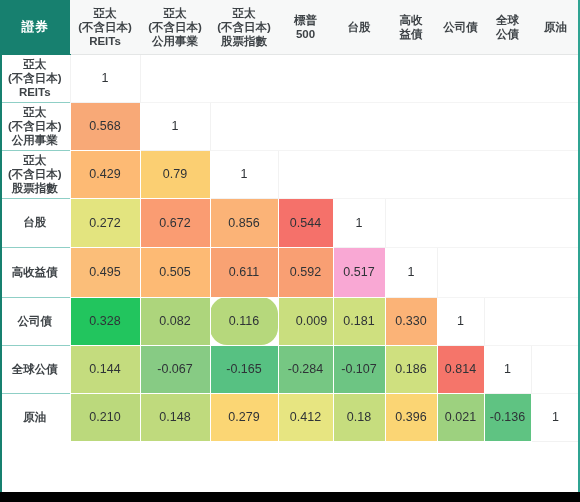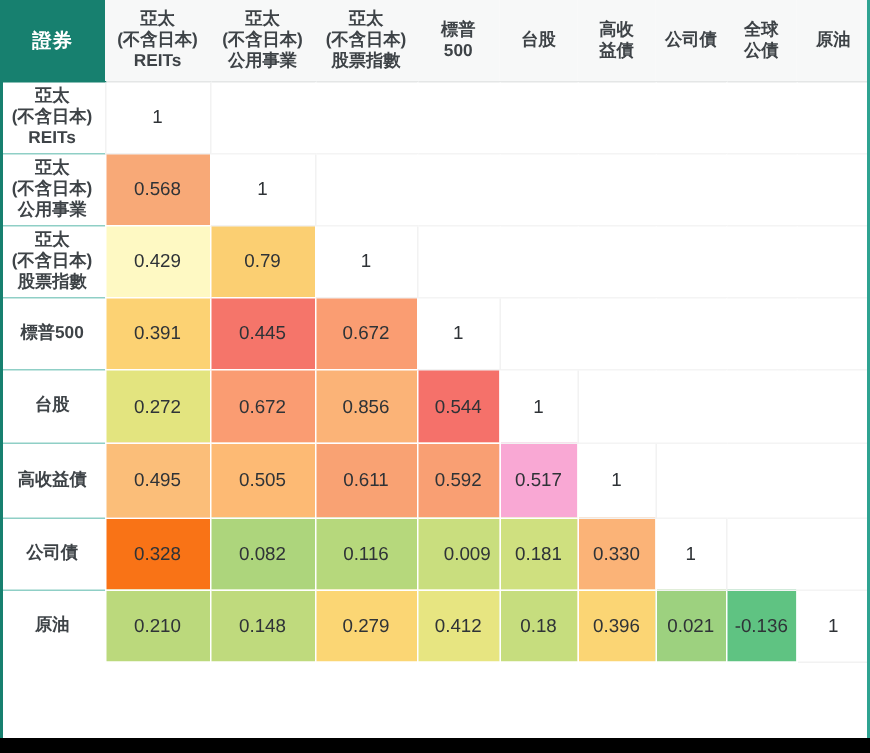--- a/index.html
+++ b/index.html
@@ -165,36 +165,24 @@
           <td class="cell empty" style="width: 52px;"></td>
           <td class="cell empty" style="width: 52px;"></td>
           <td class="cell empty" style="width: 47px;"></td>
           <td class="cell empty" style="width: 47px;"></td>
           <td class="cell empty" style="width: 49px;"></td>
         </tr>
         <tr style="height: 48px;">
           <td class="rowlabel" style="width: 70px;">亞太
 (不含日本)
 股票指數</td>
-          <td class="cell" style="width: 70px; background: #fef9c3;">0.429</td>
+          <td class="cell" style="width: 70px; background: #fdba74;">0.429</td>
           <td class="cell" style="width: 70px; background: rgb(251, 207, 114);">0.79</td>
           <td class="cell diag" style="width: 68px;">1</td>
           <td class="cell empty" style="width: 55px;"></td>
-          <td class="cell empty" style="width: 52px;"></td>
-          <td class="cell empty" style="width: 52px;"></td>
-          <td class="cell empty" style="width: 47px;"></td>
-          <td class="cell empty" style="width: 47px;"></td>
-          <td class="cell empty" style="width: 49px;"></td>
-        </tr>
-        <tr style="height: 45px;">
-          <td class="rowlabel" style="width: 70px;">標普500</td>
-          <td class="cell" style="width: 70px; background: rgb(252, 210, 115);">0.391</td>
-          <td class="cell" style="width: 70px; background: rgb(245, 117, 106);">0.445</td>
-          <td class="cell" style="width: 68px; background: rgb(250, 157, 114);">0.672</td>
-          <td class="cell diag" style="width: 55px;">1</td>
           <td class="cell empty" style="width: 52px;"></td>
           <td class="cell empty" style="width: 52px;"></td>
           <td class="cell empty" style="width: 47px;"></td>
           <td class="cell empty" style="width: 47px;"></td>
           <td class="cell empty" style="width: 49px;"></td>
         </tr>
         <tr style="height: 49px;">
           <td class="rowlabel" style="width: 70px;">台股</td>
           <td class="cell" style="width: 70px; background: rgb(227, 228, 127);">0.272</td>
           <td class="cell" style="width: 70px; background: rgb(250, 156, 114);">0.672</td>
@@ -213,28 +201,40 @@
           <td class="cell" style="width: 68px; background: rgb(249, 162, 115);">0.611</td>
           <td class="cell" style="width: 55px; background: rgb(249, 159, 115);">0.592</td>
           <td class="cell" style="width: 52px; background: #f9a8d4;">0.517</td>
           <td class="cell diag" style="width: 52px;">1</td>
           <td class="cell empty" style="width: 47px;"></td>
           <td class="cell empty" style="width: 47px;"></td>
           <td class="cell empty" style="width: 49px;"></td>
         </tr>
         <tr style="height: 47px;">
           <td class="rowlabel" style="width: 70px;">公司債</td>
-          <td class="cell" style="width: 70px; background: #f97316;">0.328</td>
+          <td class="cell" style="width: 70px; background: #22c55e;">0.328</td>
           <td class="cell" style="width: 70px; background: rgb(173, 213, 124);">0.082</td>
-          <td class="cell" style="width: 68px; background: rgb(182, 216, 124);">0.116</td>
+          <td class="cell" style="width: 68px; background: rgb(182, 216, 124); border-radius: 17px;">0.116</td>
           <td class="cell" style="width: 55px; background: rgb(201, 222, 126); padding-left: 12px;">0.009</td>
           <td class="cell" style="width: 52px; background: rgb(207, 224, 127);">0.181</td>
           <td class="cell" style="width: 52px; background: rgb(251, 179, 119);">0.330</td>
           <td class="cell diag" style="width: 47px;">1</td>
           <td class="cell empty" style="width: 47px;"></td>
+          <td class="cell empty" style="width: 49px;"></td>
+        </tr>
+        <tr style="height: 48px;">
+          <td class="rowlabel" style="width: 70px;">全球公債</td>
+          <td class="cell" style="width: 70px; background: rgb(196, 220, 126);">0.144</td>
+          <td class="cell" style="width: 70px; background: rgb(135, 203, 132);">-0.067</td>
+          <td class="cell" style="width: 68px; background: rgb(87, 193, 130);">-0.165</td>
+          <td class="cell" style="width: 55px; background: rgb(118, 199, 131);">-0.284</td>
+          <td class="cell" style="width: 52px; background: rgb(109, 197, 131);">-0.107</td>
+          <td class="cell" style="width: 52px; background: rgb(207, 224, 127);">0.186</td>
+          <td class="cell" style="width: 47px; background: rgb(245, 117, 106);">0.814</td>
+          <td class="cell diag" style="width: 47px;">1</td>
           <td class="cell empty" style="width: 49px;"></td>
         </tr>
         <tr style="height: 47px;">
           <td class="rowlabel" style="width: 70px;">原油</td>
           <td class="cell" style="width: 70px; background: rgb(187, 217, 124);">0.210</td>
           <td class="cell" style="width: 70px; background: rgb(191, 218, 125);">0.148</td>
           <td class="cell" style="width: 68px; background: rgb(251, 214, 116);">0.279</td>
           <td class="cell" style="width: 55px; background: rgb(231, 229, 129);">0.412</td>
           <td class="cell" style="width: 52px; background: rgb(198, 221, 126);">0.18</td>
           <td class="cell" style="width: 52px; background: rgb(251, 213, 116);">0.396</td>

